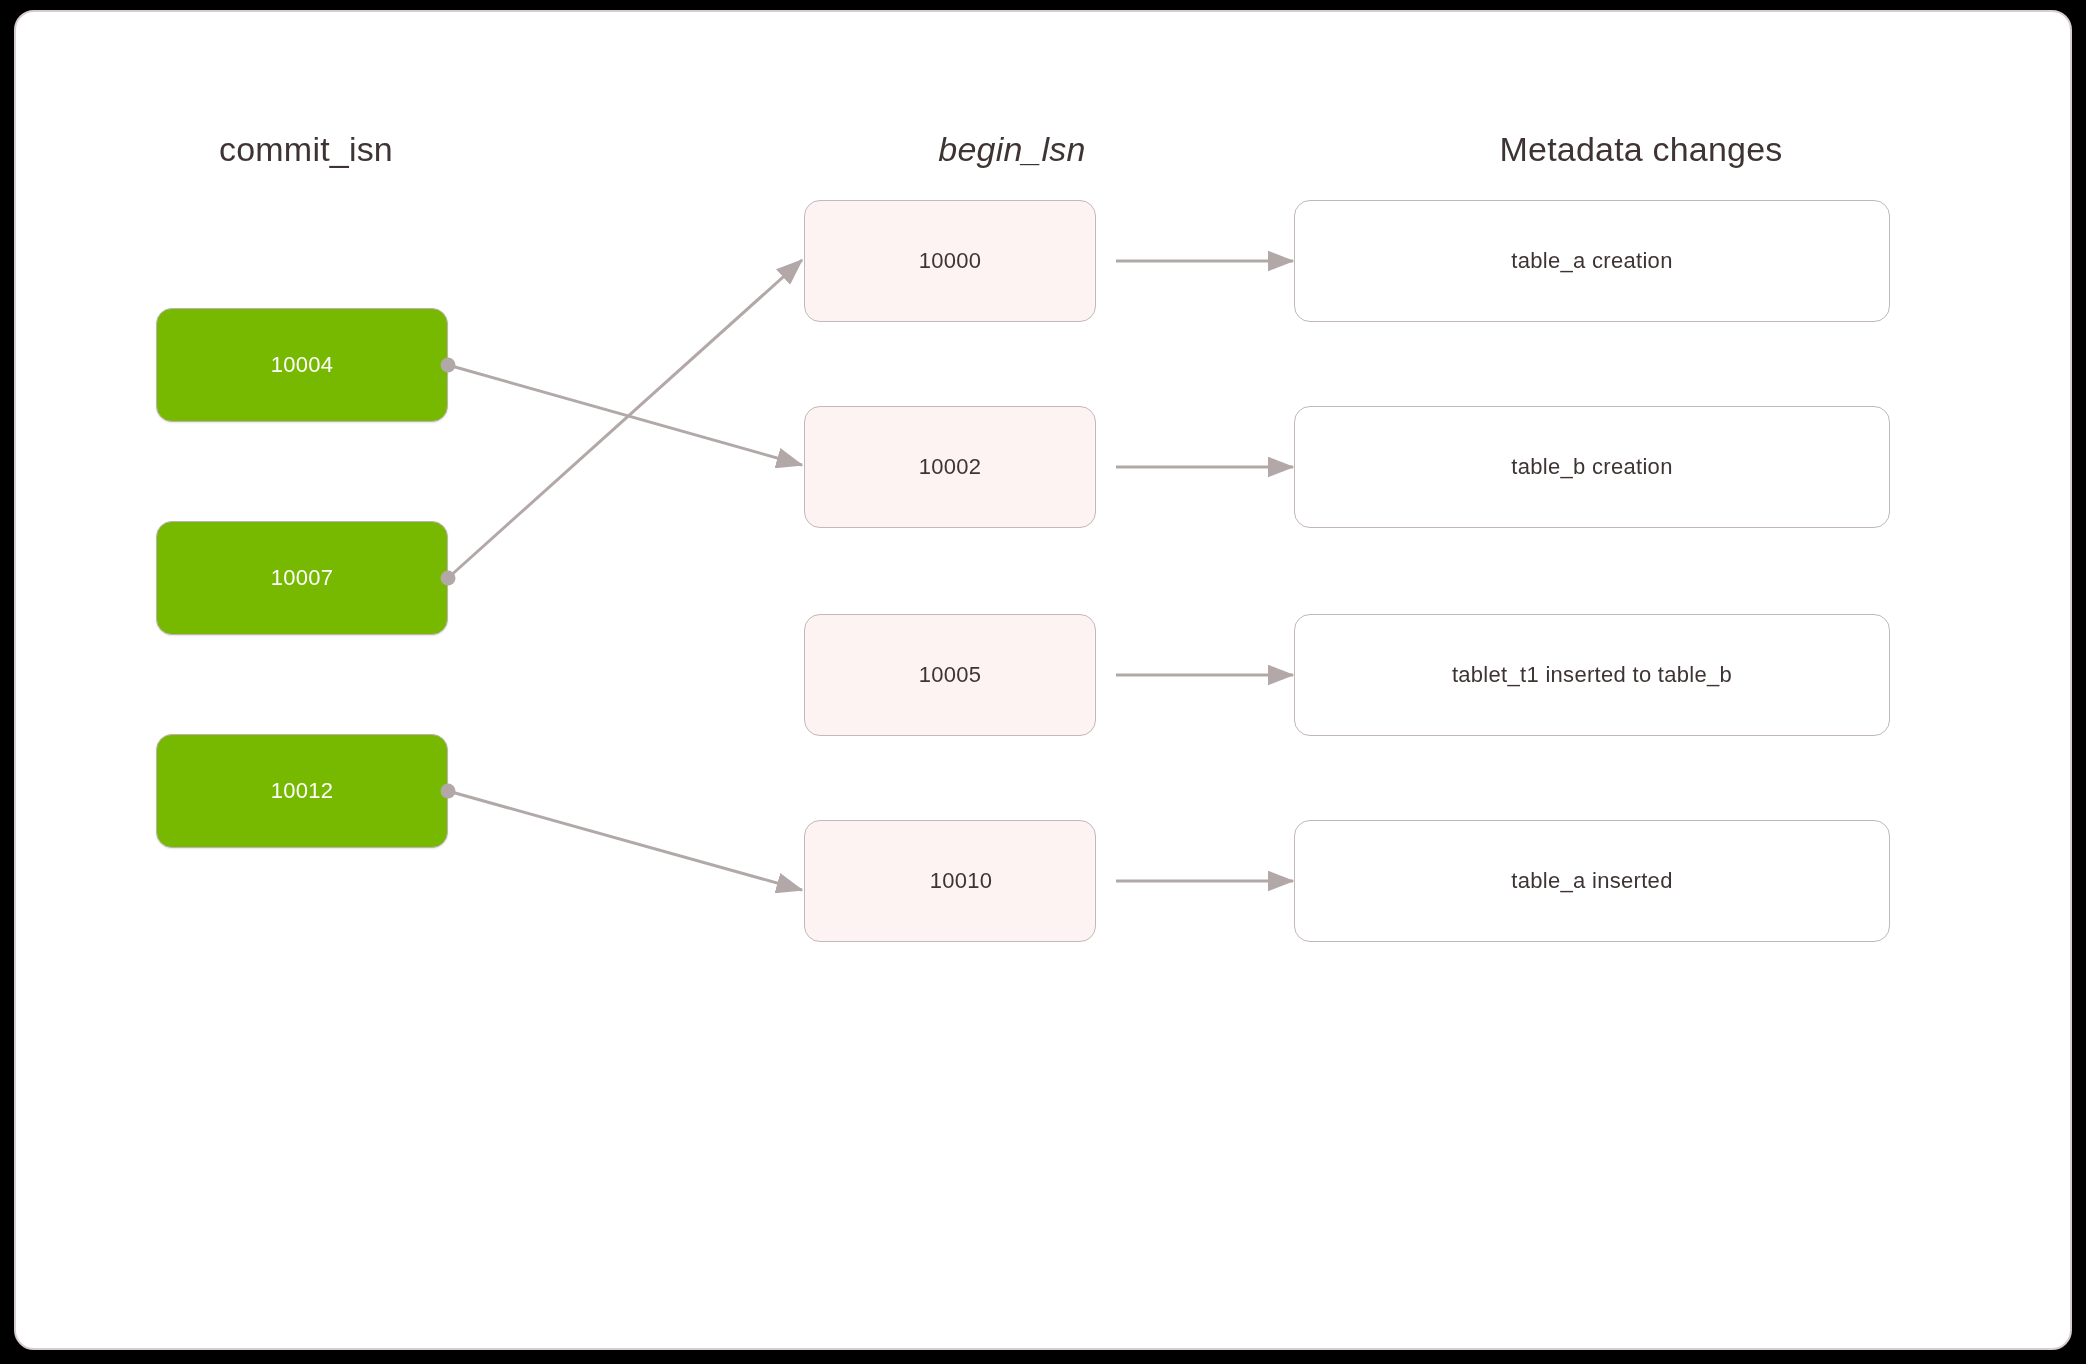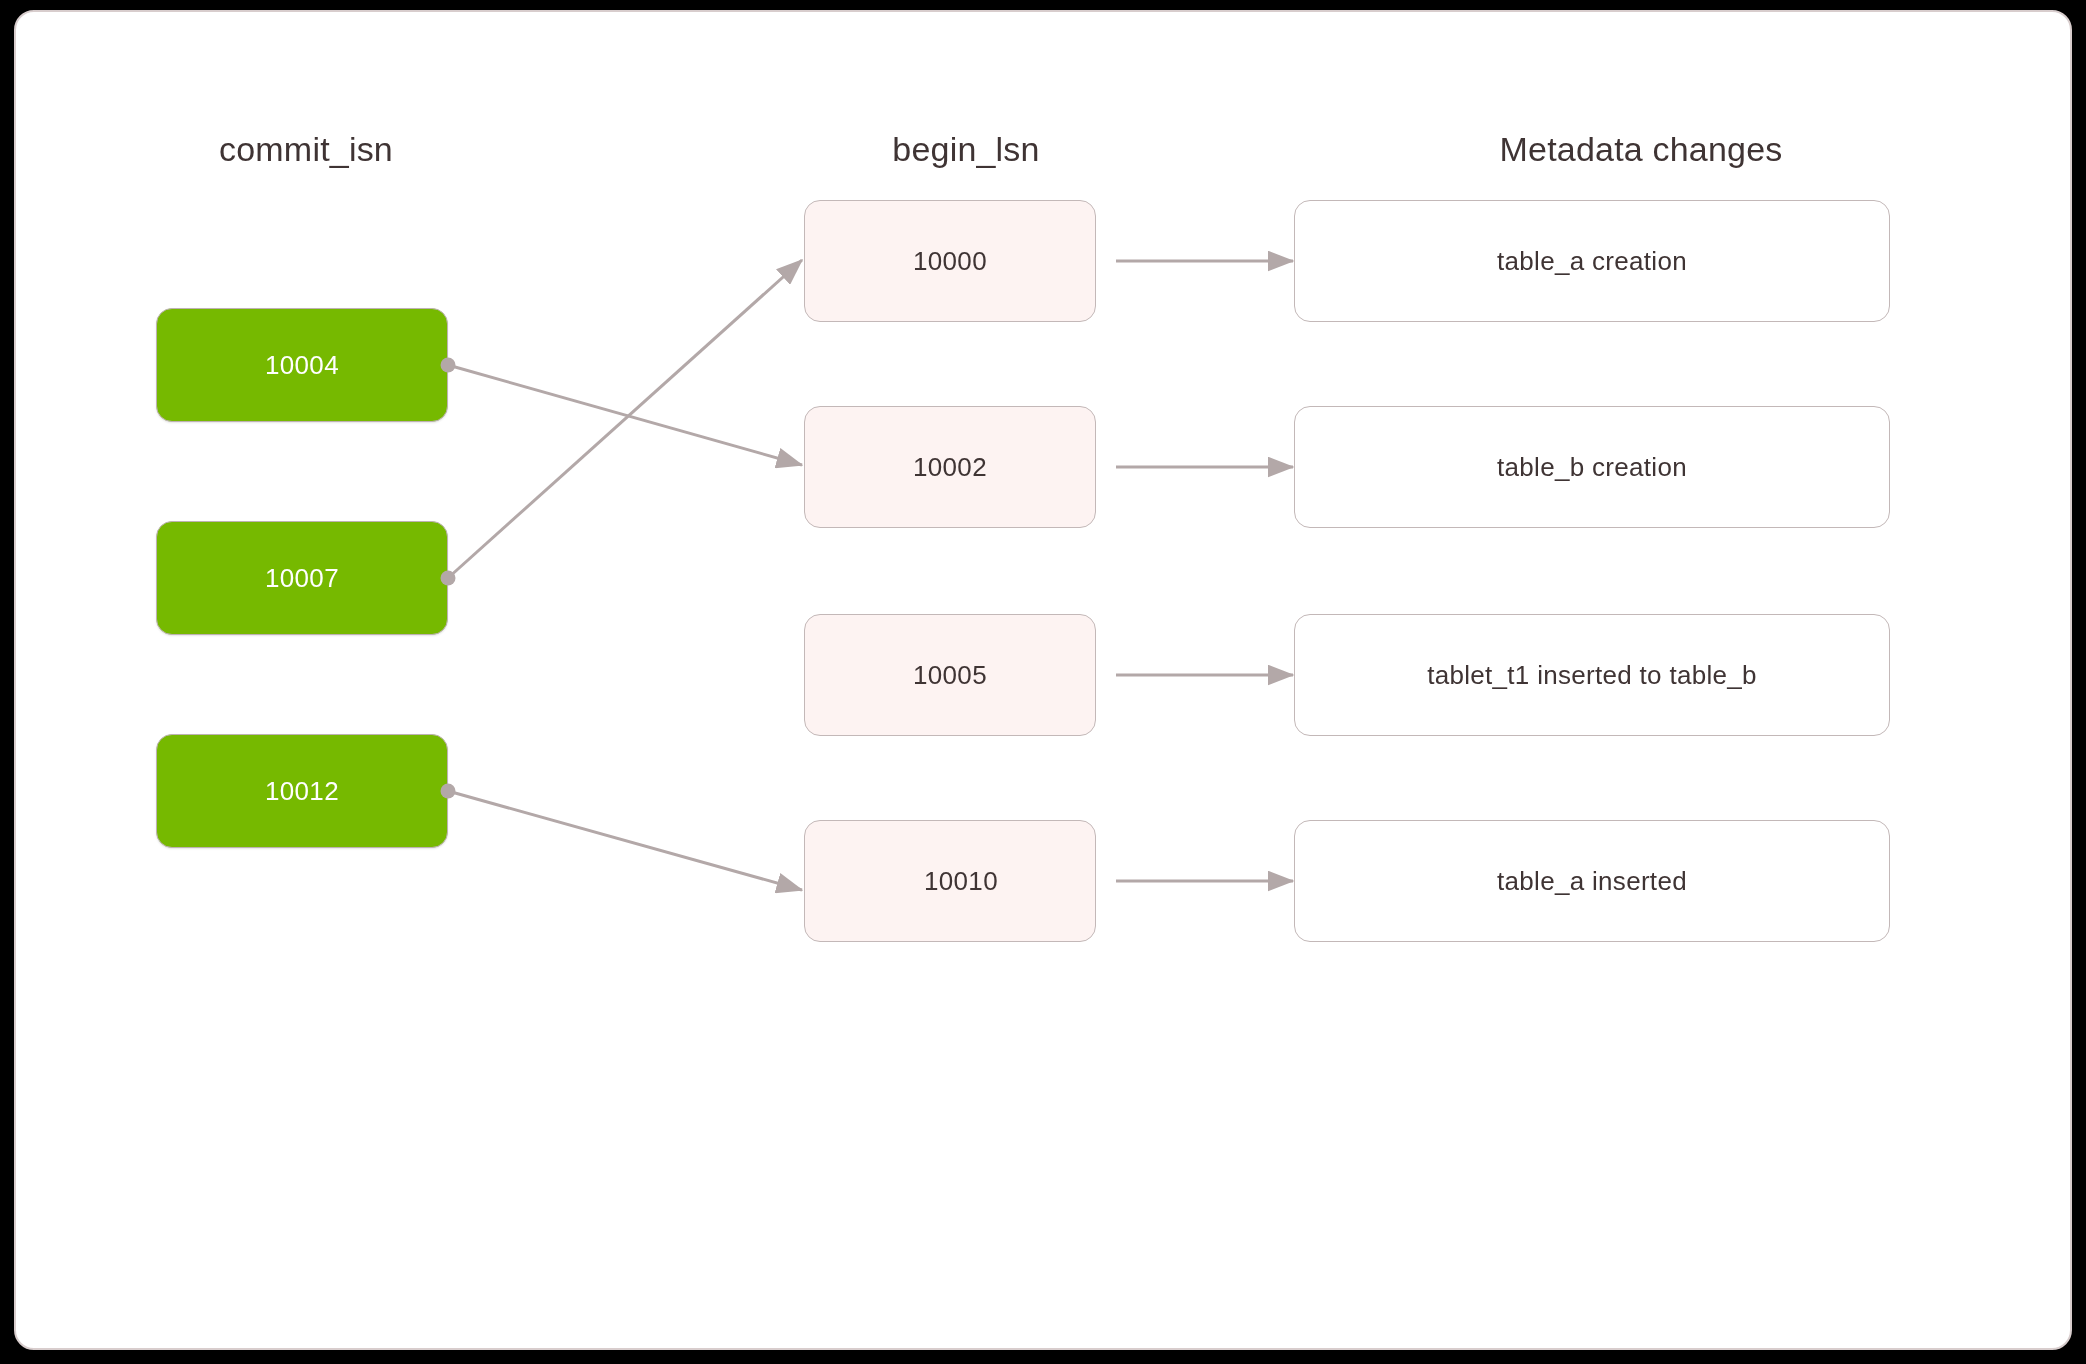--- a/index.html
+++ b/index.html
@@ -49,21 +49,21 @@
   }
 
   
   .node {
     position: absolute;
     box-sizing: border-box;
     display: flex;
     align-items: center;
     justify-content: center;
     border-radius: 16px;
-    font-size: 26px;
+    font-size: 22px;
     letter-spacing: 0.3px;
   }
 
   .node.commit {
     background: #76b900;
     border: 1px solid #bdb2b2;
     color: #ffffff;
     width: 292px;
     height: 114px;
     box-shadow: 0 1px 2px rgba(0,0,0,0.10);
@@ -119,21 +119,21 @@
 
     <line x1="1100" y1="455" x2="1277" y2="455" stroke="#b3a8a8" stroke-width="3" marker-end="url(#arrowhead)"></line>
 
     <line x1="1100" y1="663" x2="1277" y2="663" stroke="#b3a8a8" stroke-width="3" marker-end="url(#arrowhead)"></line>
 
     <line x1="1100" y1="869" x2="1277" y2="869" stroke="#b3a8a8" stroke-width="3" marker-end="url(#arrowhead)"></line>
   </svg>
 
   <div class="col-header" style="left:290px; top:118px;">commit_isn</div>
 
-  <div class="col-header" style="left:950px; top:118px;">begin_lsn</div>
+  <div class="col-header" style="left:996px; top:118px;font-style:italic;">begin_lsn</div>
 
   <div class="col-header" style="left:1625px; top:118px;">Metadata changes</div>
 
   <div class="node commit" style="left:140px; top:296px;">10004</div>
   <span class="port-dot" style="left:432px; top:353px;"></span>
 
   <div class="node commit" style="left:140px; top:509px;">10007</div>
   <span class="port-dot" style="left:432px; top:566px;"></span>
 
   <div class="node commit" style="left:140px; top:722px;">10012</div>

